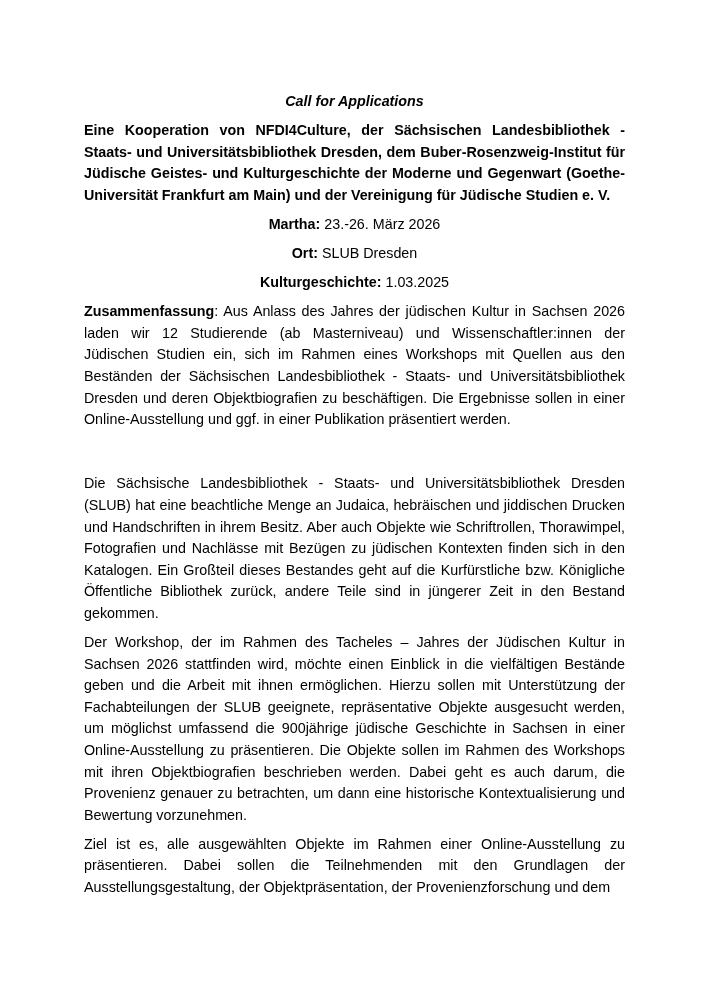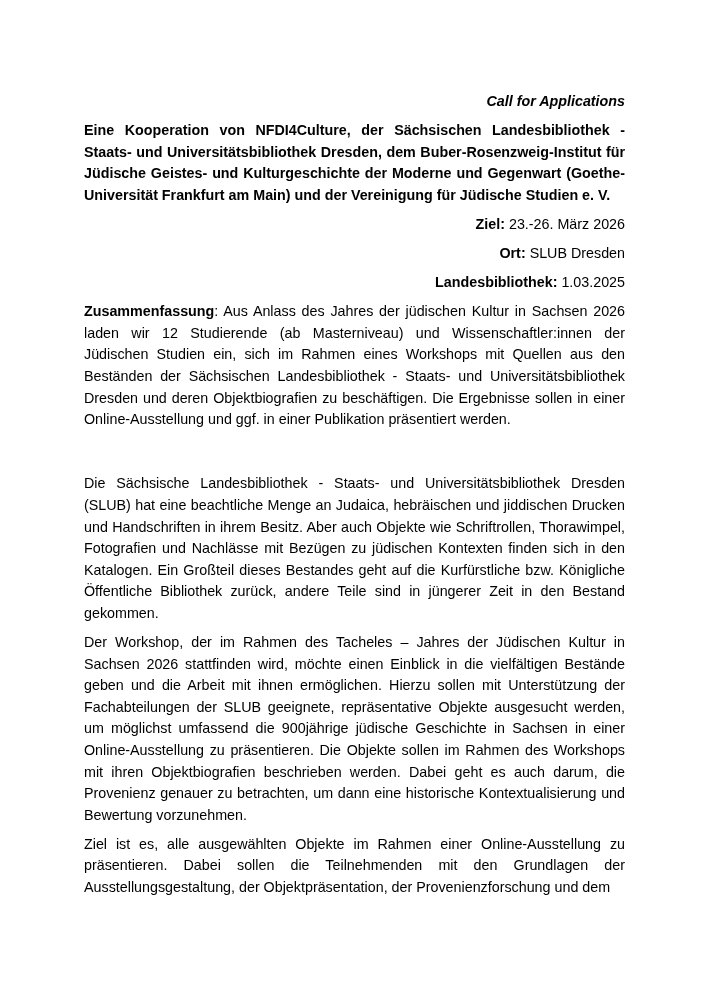--- a/index.html
+++ b/index.html
@@ -17,41 +17,41 @@
     padding: 91px 82px 0 84px;
     font-family: "Liberation Sans", "DejaVu Sans", sans-serif;
     font-size: 14.3px;
     line-height: 21.6px;
     overflow: hidden;
   }
   .para {
     margin: 0 0 7.5px 0;
     text-align: justify;
   }
-  .para.left { text-align: right; }
+  .para.left { text-align: center; }
   .bold { font-weight: bold; }
   .italic { font-style: italic; }
   .blank-line { height: 35px; }
 </style>
 </head>
 <body>
 
 <div class="page">
 
   <p class="para left bold italic"><span>Call for Applications</span></p>
 
 
   <p class="para bold"><span>Eine Kooperation von NFDI4Culture, der Sächsischen Landesbibliothek - Staats- und Universitätsbibliothek Dresden, dem Buber-Rosenzweig-Institut für Jüdische Geistes- und Kulturgeschichte der Moderne und Gegenwart (Goethe-Universität Frankfurt am Main) und der Vereinigung für Jüdische Studien e. V.</span></p>
 
 
-  <p class="para left"><span class="bold">Ziel:</span><span> 23.-26. März 2026</span></p>
+  <p class="para left"><span class="bold">Martha:</span><span> 23.-26. März 2026</span></p>
 
   <p class="para left"><span class="bold">Ort:</span><span> SLUB Dresden</span></p>
 
-  <p class="para left"><span class="bold">Landesbibliothek:</span><span> 1.03.2025</span></p>
+  <p class="para left"><span class="bold">Kulturgeschichte:</span><span> 1.03.2025</span></p>
 
   <p class="para"><span class="bold">Zusammenfassung</span><span>: Aus Anlass des Jahres der jüdischen Kultur in Sachsen 2026 laden wir 12 Studierende (ab Masterniveau) und Wissenschaftler:innen der Jüdischen Studien ein, sich im Rahmen eines Workshops mit Quellen aus den Beständen der Sächsischen Landesbibliothek - Staats- und Universitätsbibliothek Dresden und deren Objektbiografien zu beschäftigen. Die Ergebnisse sollen in einer Online-Ausstellung und ggf. in einer Publikation präsentiert werden.</span></p>
 
   <div class="blank-line"></div>
 
   <p class="para"><span>Die Sächsische Landesbibliothek - Staats- und Universitätsbibliothek Dresden (SLUB) hat eine beachtliche Menge an Judaica, hebräischen und jiddischen Drucken und Handschriften in ihrem Besitz. Aber auch Objekte wie Schriftrollen, Thorawimpel, Fotografien und Nachlässe mit Bezügen zu jüdischen Kontexten finden sich in den Katalogen. Ein Großteil dieses Bestandes geht auf die Kurfürstliche bzw. Königliche Öffentliche Bibliothek zurück, andere Teile sind in jüngerer Zeit in den Bestand gekommen.</span></p>
 
   <p class="para"><span>Der Workshop, der im Rahmen des Tacheles – Jahres der Jüdischen Kultur in Sachsen 2026 stattfinden wird, möchte einen Einblick in die vielfältigen Bestände geben und die Arbeit mit ihnen ermöglichen. Hierzu sollen mit Unterstützung der Fachabteilungen der SLUB geeignete, repräsentative Objekte ausgesucht werden, um möglichst umfassend die 900jährige jüdische Geschichte in Sachsen in einer Online-Ausstellung zu präsentieren. Die Objekte sollen im Rahmen des Workshops mit ihren Objektbiografien beschrieben werden. Dabei geht es auch darum, die Provenienz genauer zu betrachten, um dann eine historische Kontextualisierung und Bewertung vorzunehmen.</span></p>
 
   <p class="para"><span>Ziel ist es, alle ausgewählten Objekte im Rahmen einer Online-Ausstellung zu präsentieren. Dabei sollen die Teilnehmenden mit den Grundlagen der Ausstellungsgestaltung, der Objektpräsentation, der Provenienzforschung und dem</span></p>

